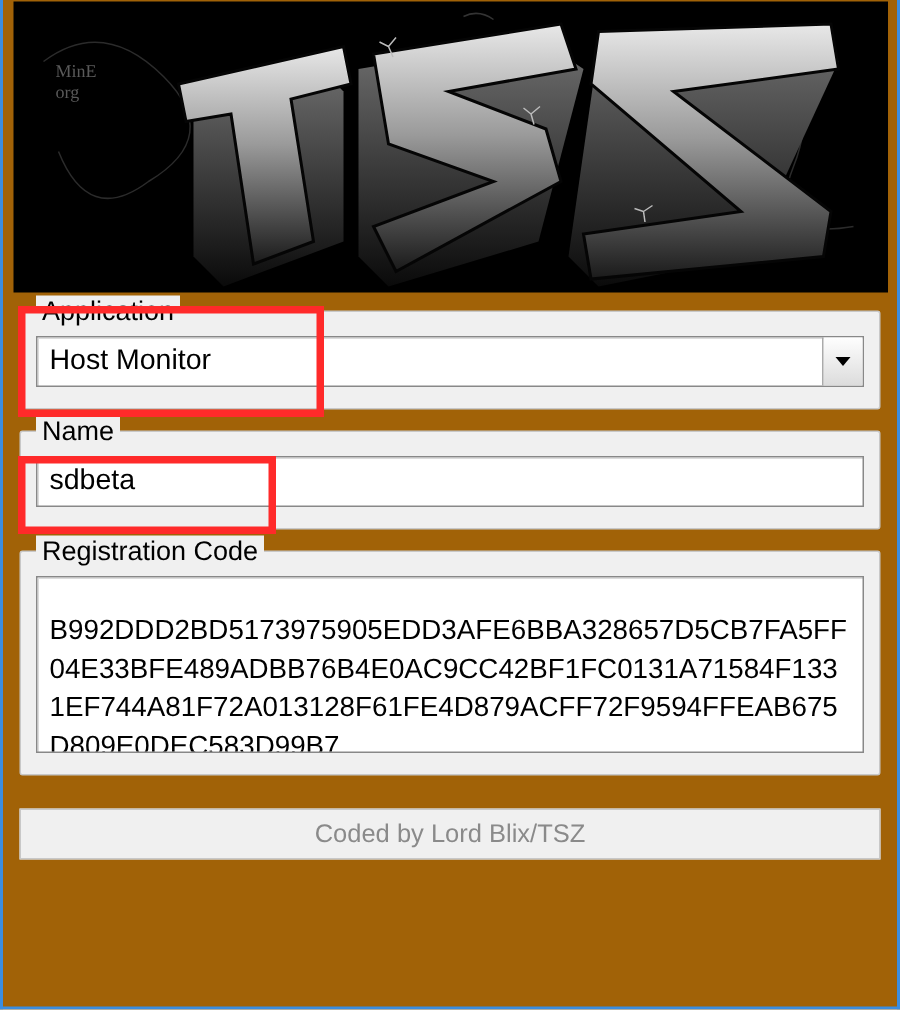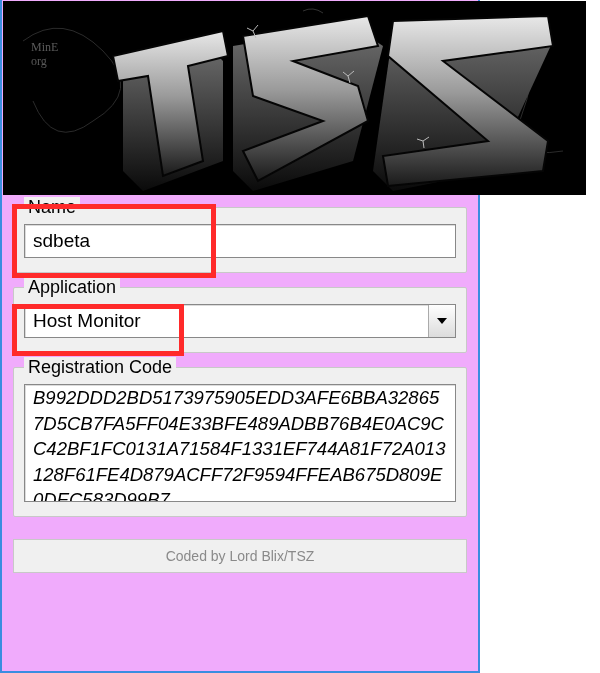--- a/index.html
+++ b/index.html
@@ -4,28 +4,28 @@
 <style>
   html, body {
     margin: 0;
     padding: 0;
     font-family: "MS Sans Serif", "Segoe UI", Tahoma, Arial, sans-serif;
     font-size: 15px;
     background: #ffffff;
     color: #000000;
   }
   .window {
-    width: 480px;
+    width: 600px;
     height: 673px;
     box-sizing: border-box;
     border-left: 2px solid #3a8de0;
     border-right: 2px solid #3a8de0;
     border-bottom: 2px solid #3a8de0;
     padding: 1px;
-    background: #f0abfc;
+    background: #a16207;
     position: relative;
   }
   .banner {
     width: 583px;
     height: 194px;
     margin: 0 auto;
     background: #000000;
     position: relative;
     overflow: hidden;
   }
@@ -91,38 +91,37 @@
     font-size: 19px;
     outline: none;
   }
   .code-box {
     width: 100%;
     height: 118px;
     background: #ffffff;
     border: 1px solid #888;
     box-shadow: inset 1px 1px 0 #dcdcdc;
     box-sizing: border-box;
-    padding: 0 8px;
+    padding: 22px 8px;
     font-size: 18.5px;
     line-height: 1.38;
     word-break: break-all;
     overflow: hidden;
     font-family: Arial, sans-serif;
     color: #000;
-    font-style: italic;
   }
   .footer-bar {
     border: 1px solid #c8c8c8;
     height: 32px;
     margin: 4px 10px 0 10px;
     display: flex;
     align-items: center;
     justify-content: center;
     color: #8a8a8a;
-    font-size: 14px;
+    font-size: 17px;
     background: #f0f0f0;
   }
   
   .highlight {
     position: absolute;
     border: 5px solid #ff2a2a;
     box-sizing: border-box;
     pointer-events: none;
     z-index: 50;
   }
@@ -190,38 +189,38 @@
       <text x="28" y="64" fill="#5a5a5a" font-size="12" font-family="cursive">org</text>
     </svg>
   </div>
 
   <div class="highlight hl-app"></div>
   <div class="highlight hl-name"></div>
 
   <div class="form-area">
 
     <div class="fieldset">
-      <span class="legend">Name</span>
-      <div style="position:relative;">
-        <input class="text-input" type="text" value="sdbeta" style="">
-      </div>
-    </div>
-
-    <div class="fieldset">
       <span class="legend">Application</span>
       <div class="combo">
         <input class="combo-input" type="text" readonly="" value="Host Monitor" style="">
         <div class="combo-btn">
           <svg width="12" height="8" viewBox="0 0 12 8">
             <polygon points="1,1 11,1 6,7" fill="#000"></polygon>
           </svg>
         </div>
       </div>
     </div>
 
+    <div class="fieldset">
+      <span class="legend">Name</span>
+      <div style="position:relative;">
+        <input class="text-input" type="text" value="sdbeta" style="">
+      </div>
+    </div>
+
     <div class="fieldset" style="margin-bottom:22px;">
       <span class="legend">Registration Code</span>
       <div class="code-box">B992DDD2BD5173975905EDD3AFE6BBA328657D5CB7FA5FF04E33BFE489ADBB76B4E0AC9CC42BF1FC0131A71584F1331EF744A81F72A013128F61FE4D879ACFF72F9594FFEAB675D809E0DEC583D99B7</div>
     </div>
 
   </div>
 
   <div class="footer-bar">
     <span>Coded by Lord Blix/TSZ</span>
   </div>

